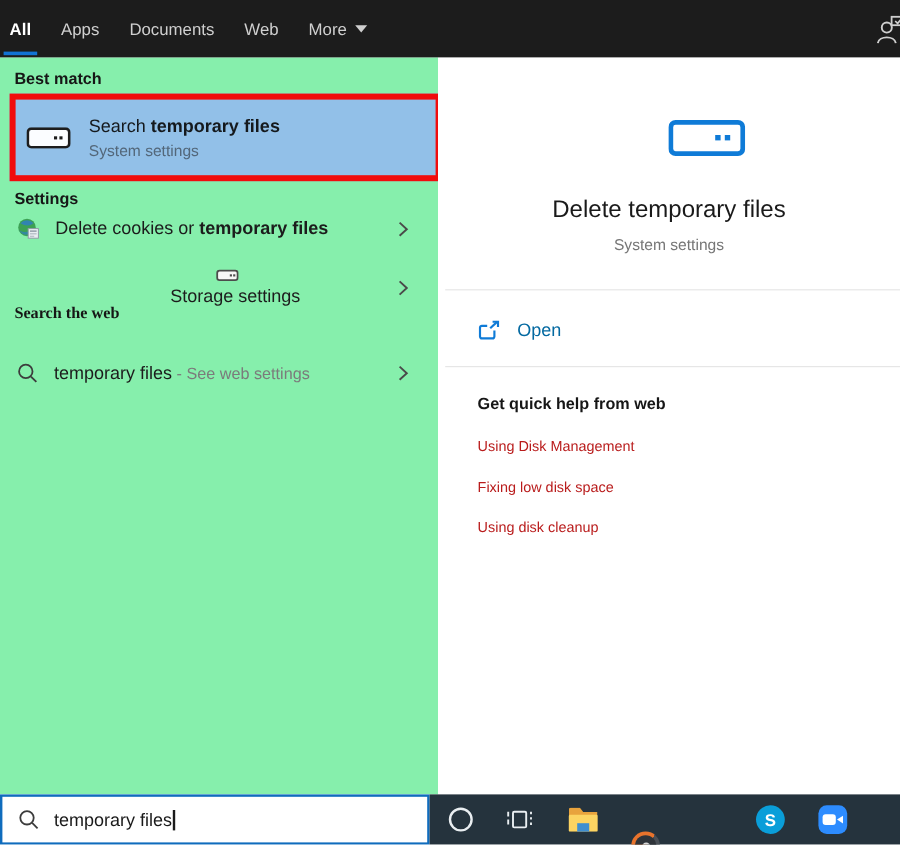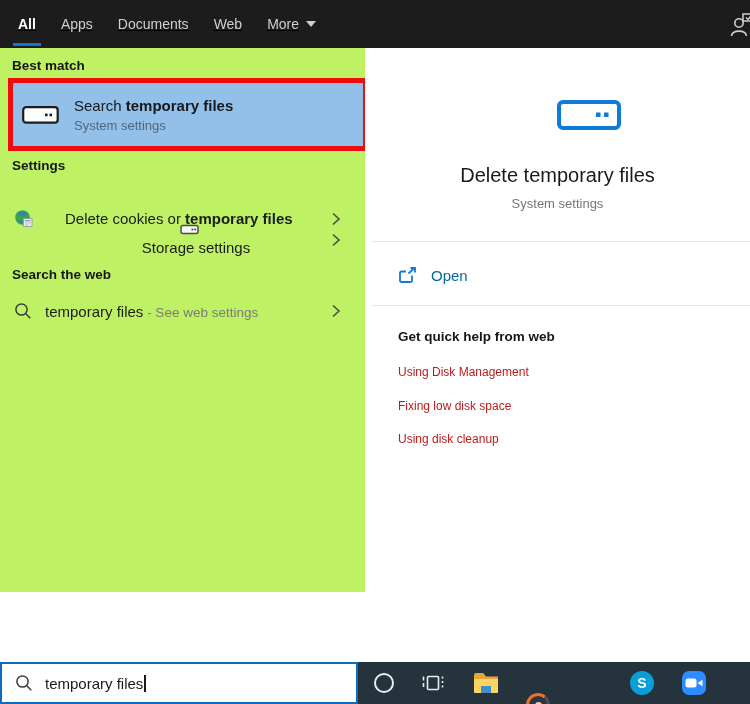--- a/index.html
+++ b/index.html
@@ -1,42 +1,42 @@
 <!DOCTYPE html>
 <html><head>
 <meta charset="utf-8">
 <style>
   * { margin:0; padding:0; box-sizing:border-box; }
   body { font-family:"Liberation Sans", sans-serif; background:#fff; }
   .screen { position:relative; width:750px; height:704px; overflow:hidden; background:#fff; }
 
   
-  .topbar { position:absolute; left:0; top:0; width:750px; height:48px; background:#1c1c1c; display:flex; align-items:center; padding-left:16px;text-decoration:underline; }
+  .topbar { position:absolute; left:0; top:0; width:750px; height:48px; background:#1c1c1c; display:flex; align-items:center; padding-left:6px; }
   .tab { position:relative; height:48px; display:flex; align-items:center; padding:0 2px; margin-right:21px; font-size:14px; color:#cfcfcf; cursor:default; }
   .tab.active { color:#ffffff; font-weight:bold; }
   .tab.active::after { content:""; position:absolute; left:-3px; right:-3px; bottom:2px; height:3px; background:#1273d4; }
   .tab .caret { margin-left:7px; width:0; height:0; border-left:5px solid transparent; border-right:5px solid transparent; border-top:6px solid #cfcfcf; }
   .person-wrap { position:absolute; right:-7px; top:12px; width:30px; height:26px; }
 
   
-  .left-panel { position:absolute; left:0; top:48px; width:365px; height:544px; background:#bef264; }
+  .left-panel { position:absolute; left:0; top:48px; width:365px; height:614px; background:#86efac; }
   .section-header { position:absolute; left:12px; font-size:13.5px; font-weight:bold; color:#161616; }
   .hdr-best { top:10px; }
   .hdr-settings { top:110px; }
-  .hdr-web { top:219px; }
+  .hdr-web { top:205px;font-family:Liberation Serif, serif; }
 
   .best-annotation { position:absolute; left:8px; top:30px; width:360px; height:73px; border:5px solid #f10c0c; background:#92c0e8; }
   .best-item { width:100%; height:100%; display:flex; align-items:center; padding-left:9px; }
   .best-text { margin-left:15px; }
   .best-title { font-size:15px; color:#15191d; }
   .best-title b { font-weight:bold; }
   .best-subtitle { font-size:13px; color:#53677a; margin-top:4px; }
 
   .result-row { position:absolute; left:0; width:365px; height:39px; display:flex; align-items:center; padding-left:14px; }
-  .row-s1 { top:151px;gap:19px; }
+  .row-s1 { top:123px; }
   .row-s2 { top:172px;flex-direction:column; }
   .row-web { top:243px; height:40px; }
   .result-row .txt { margin-left:13px; font-size:15px; color:#1c1c1c; }
   .result-row .txt b { font-weight:bold; }
   .txt-gray { color:#7b7b7b; font-size:13.5px; }
   .chevron { position:absolute; right:24px; top:50%; transform:translateY(-50%); }
 
   
   .right-panel { position:absolute; left:365px; top:48px; width:385px; height:614px; background:#ffffff; }
   .preview-icon { position:absolute; left:192px; top:52px; }

